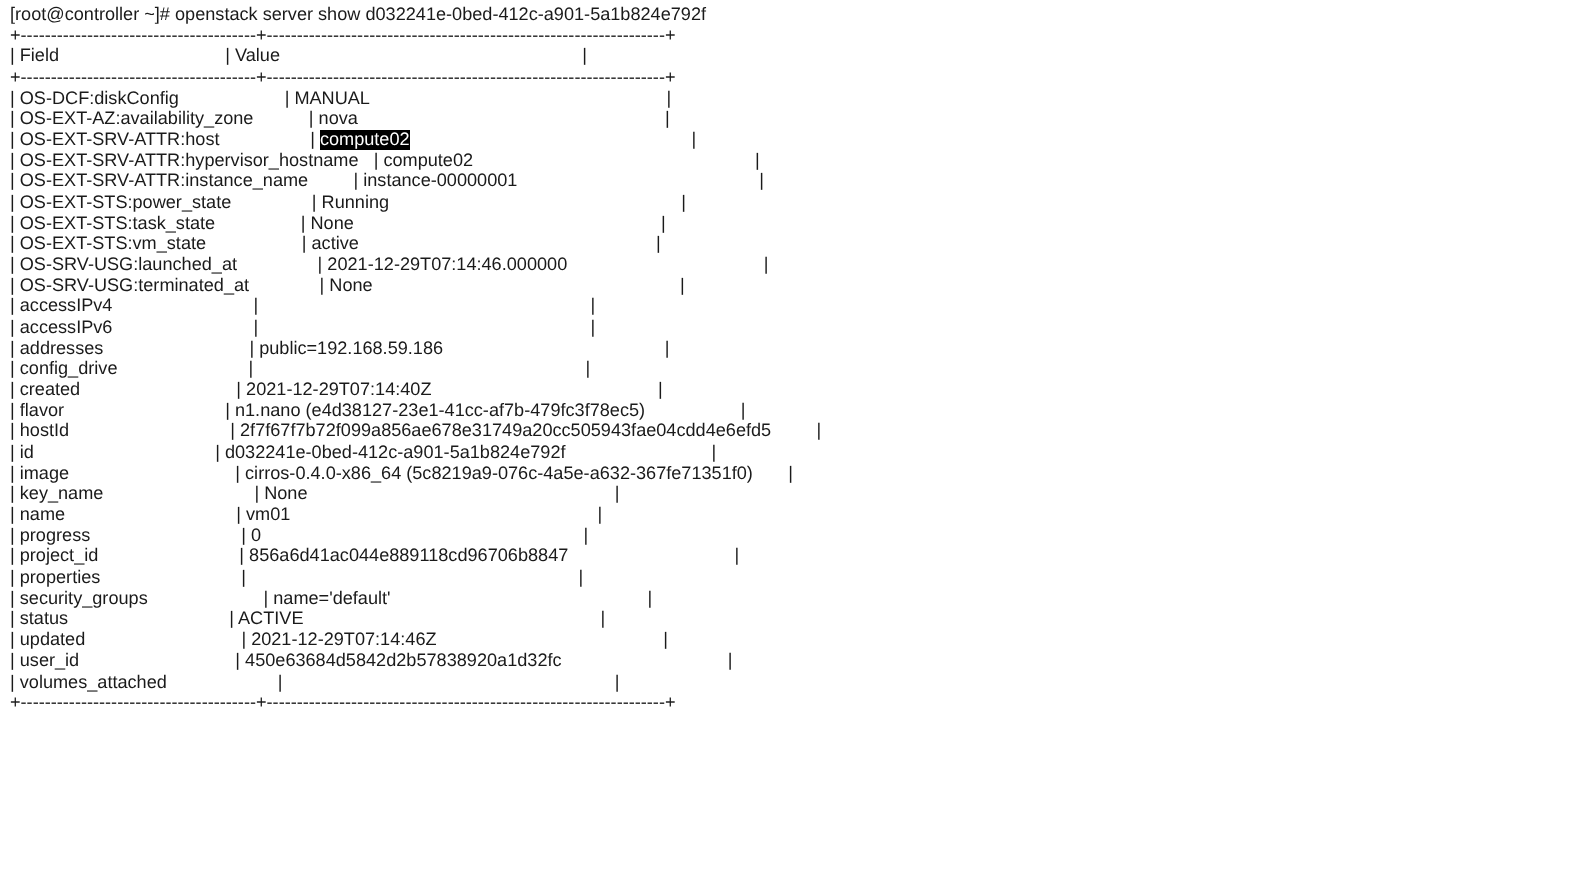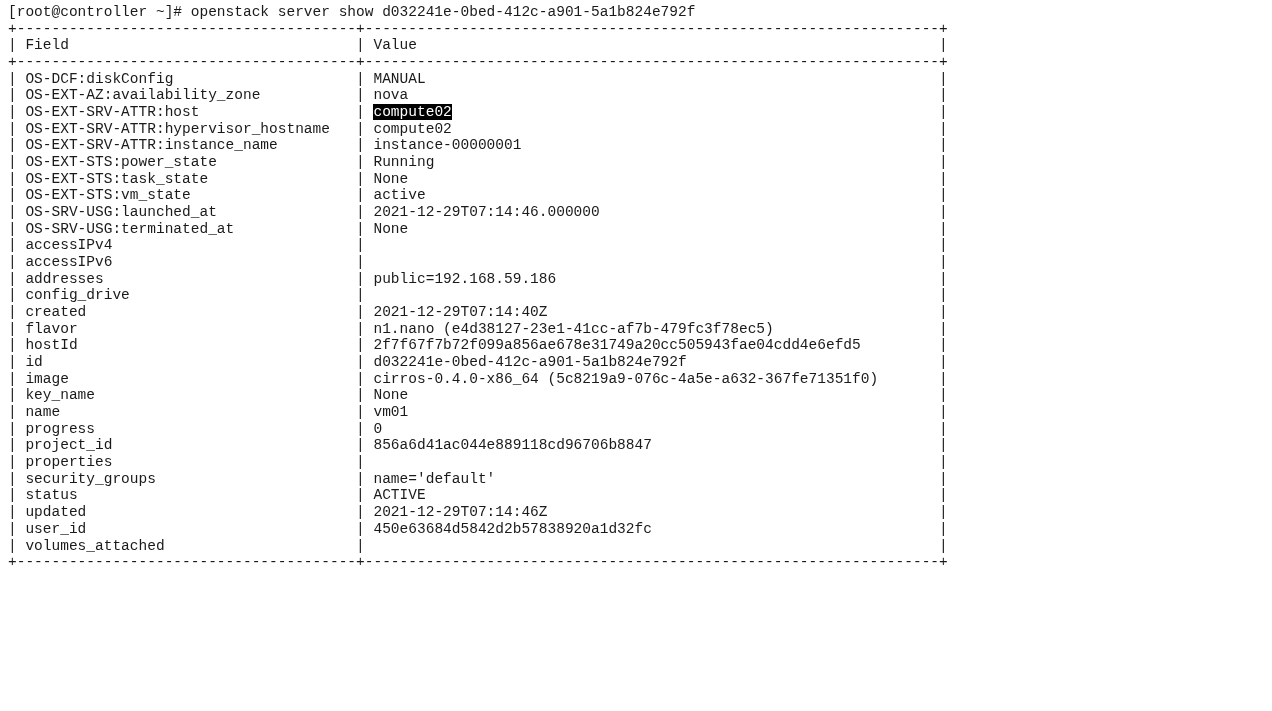--- a/index.html
+++ b/index.html
@@ -1,21 +1,21 @@
 <!DOCTYPE html>
 <html><head>
 <meta charset="utf-8">
 <style>
   html, body {
     margin: 0;
     padding: 0;
     background: #ffffff;
   }
   .terminal {
-    font-family: Liberation Mono, monospace;
+    font-family: Liberation Sans, sans-serif;
     font-size: 14.5px;
     line-height: 1.15;
     color: #1a1a1a;
     white-space: pre;
     padding: 4px 4px 4px 8px;
     width: 1272px;
     box-sizing: border-box;
     overflow: hidden;
   }
   .highlight {

